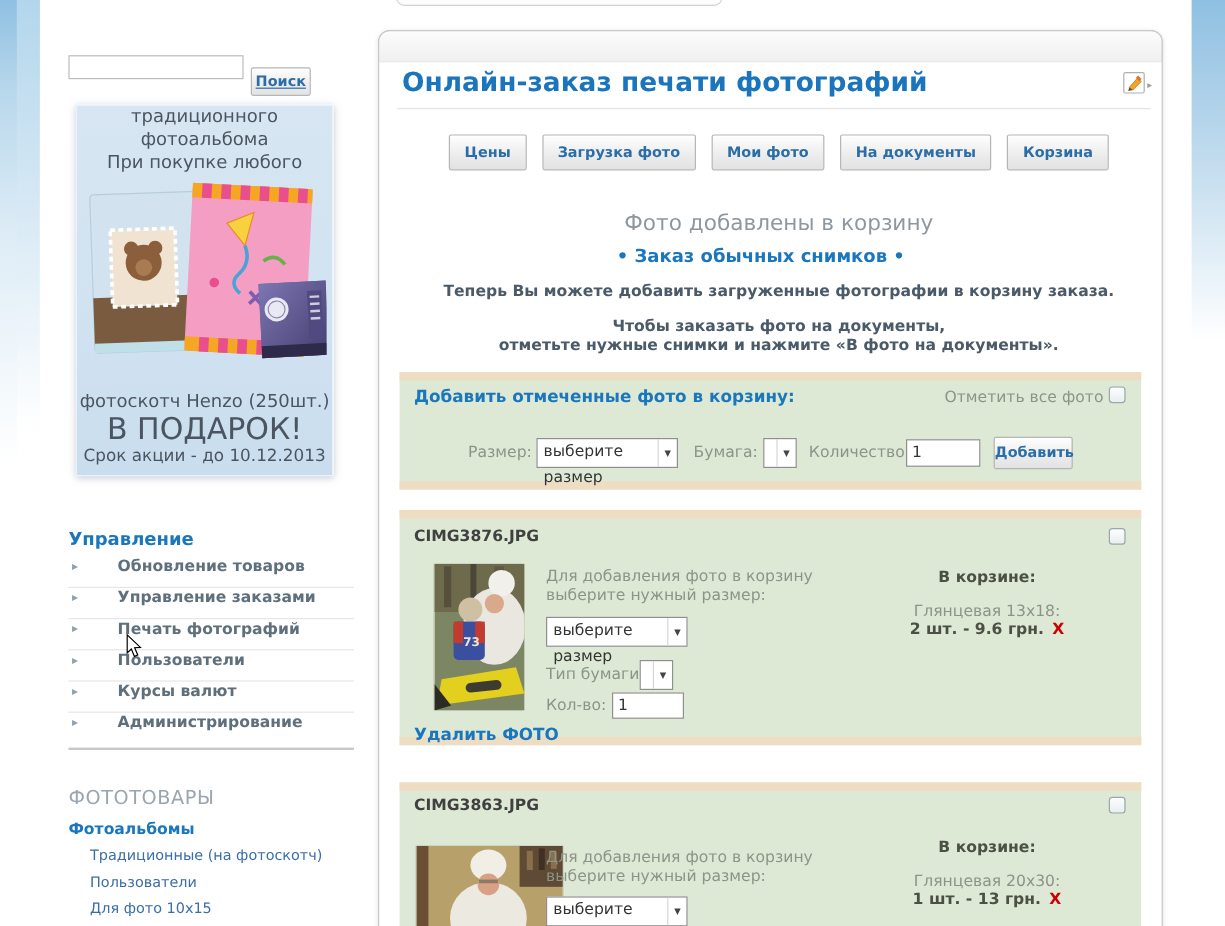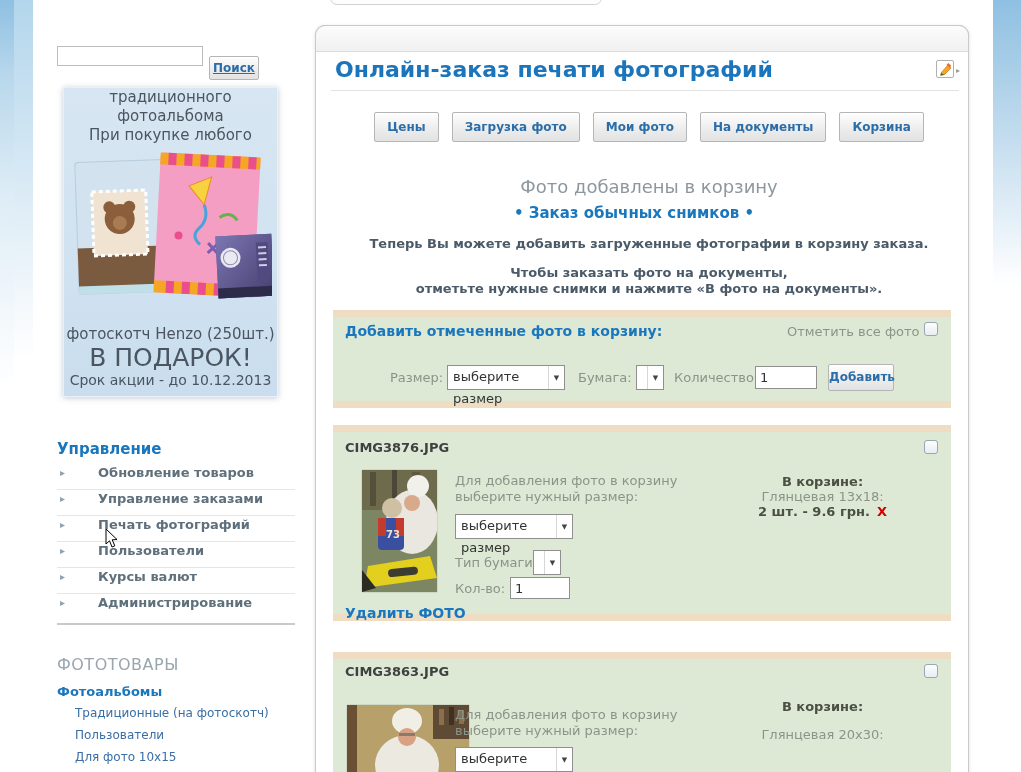--- a/index.html
+++ b/index.html
@@ -264,21 +264,21 @@
   <span class="arr">▼</span>
 </div>
 <div class="abs gp-label" style="left:455px; top:555px">Тип бумаги:</div>
 <div class="abs fselect" style="left:533px; top:550px; width:28px; height:25px">
   <span class="arr">▼</span>
 </div>
 <div class="abs gp-label" style="left:455px; top:581px">Кол-во:</div>
 <input class="abs tinput" style="left: 510px; top: 577px; width: 60px; height: 22px;" type="text" value="1">
 <div class="abs cart-col" style="left:700px; top:474px">
   <div class="cart-head">В корзине:</div>
-  <div class="cart-item" style="">Глянцевая 13x18:</div>
+  <div class="cart-item" style="margin-top:13px">Глянцевая 13x18:</div>
   <div class="cart-qty">
     <span>2 шт. - 9.6 грн.</span><span class="cart-x">X</span>
   </div>
 </div>
 <div class="abs del-link" style="left:345px; top:605px">Удалить ФОТО</div>
 
 <div class="abs greenpanel" style="top:652px; height:190px"></div>
 <div class="abs file-title" style="left:345px; top:664px">CIMG3863.JPG</div>
 <div class="abs cbox" style="left:924px; top:664px"></div>
 <svg class="abs thumb" style="left:347px; top:705px" width="122" height="92">
@@ -297,17 +297,20 @@
 </svg>
 <div class="abs gp-label" style="left:455px; top:707px">Для добавления фото в корзину</div>
 <div class="abs gp-label" style="left:455px; top:723px">выберите нужный размер:</div>
 <div class="abs fselect" style="left:455px; top:747px; width:118px; height:25px">
   <span>выберите размер</span>
   <span class="arr">▼</span>
 </div>
 <div class="abs cart-col" style="left:700px; top:699px">
   <div class="cart-head">В корзине:</div>
   <div class="cart-item" style="margin-top:13px">Глянцевая 20x30:</div>
+  <div class="cart-qty">
+    <span>1 шт. - 13 грн.</span><span class="cart-x">X</span>
+  </div>
 </div>
 
 <svg class="abs cursor-svg" width="14" height="21">
   <polygon points="1,1 1,16 4.5,12.8 7,19 9.8,17.8 7.2,11.8 12,11.5" fill="#fff" stroke="#000" stroke-width="1"></polygon>
 </svg>
 
 </body></html>

